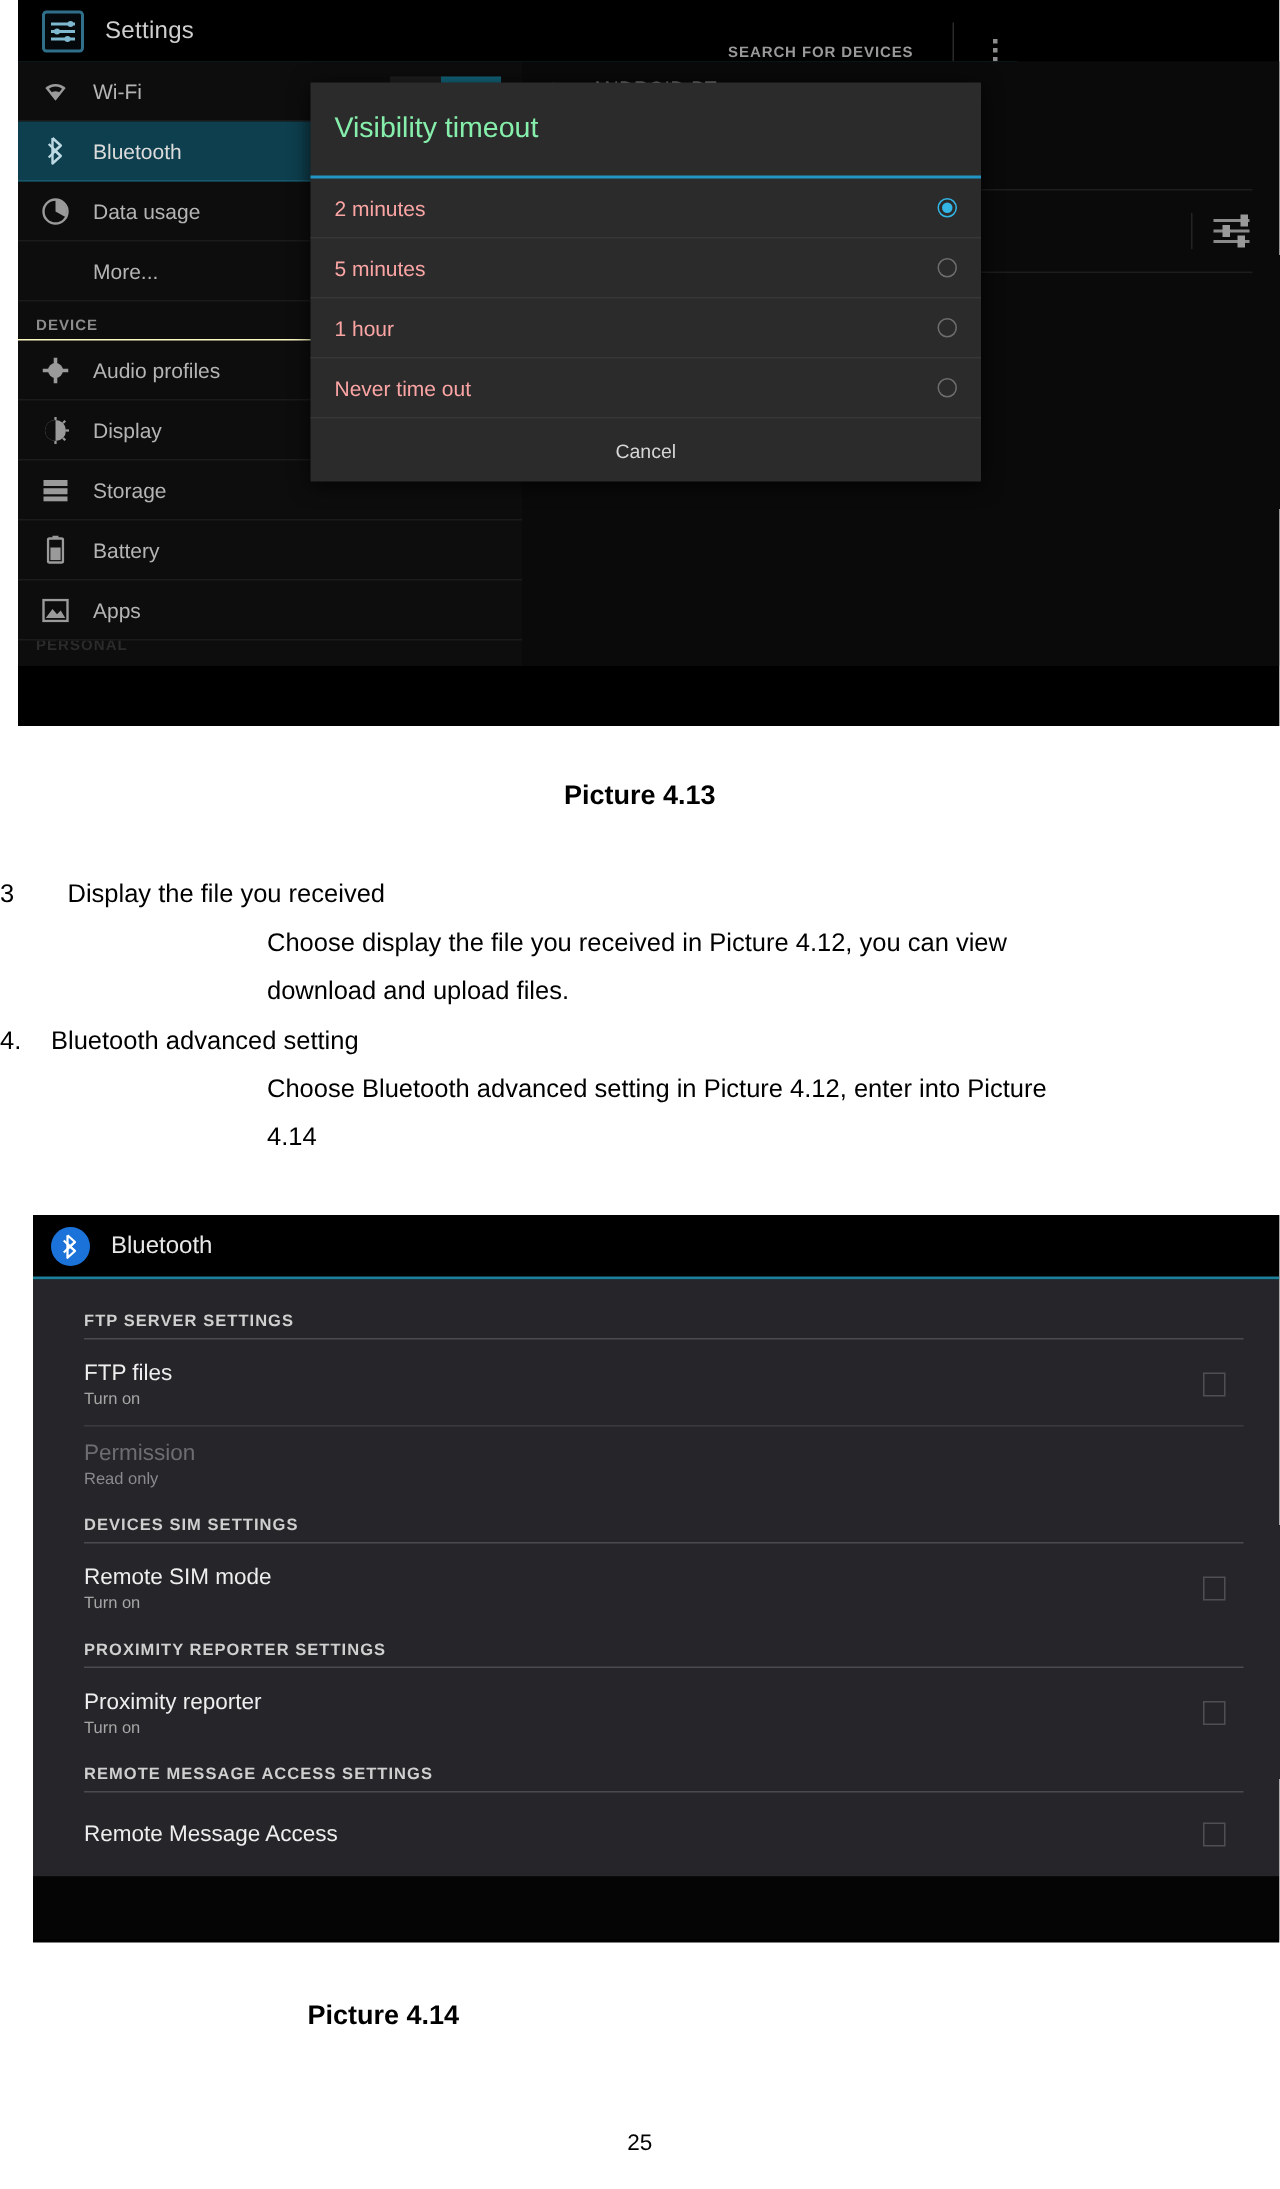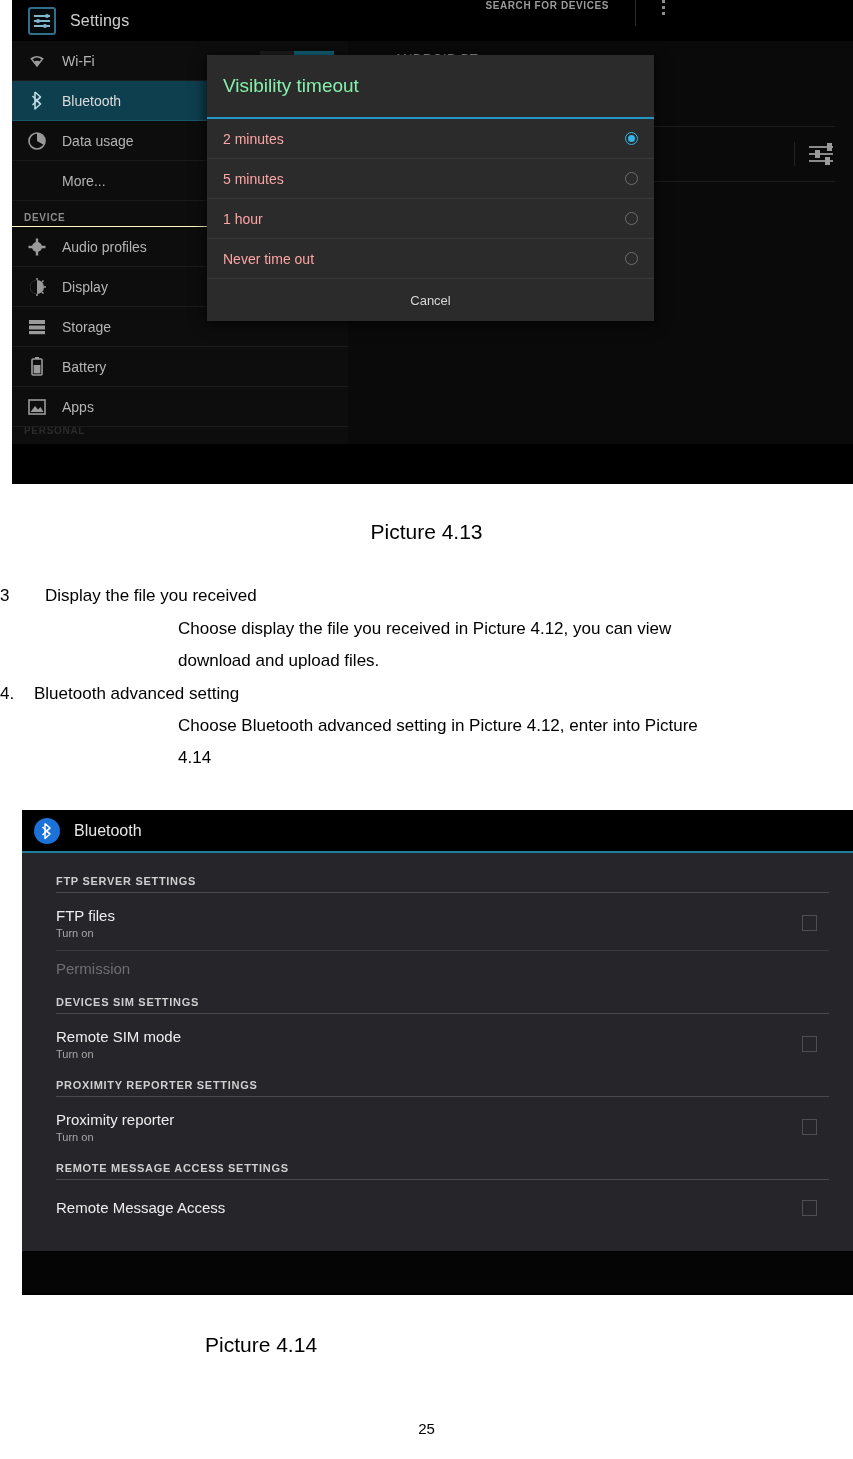--- a/index.html
+++ b/index.html
@@ -72,21 +72,21 @@
   .app-icon .kn:nth-child(6) { top: 15px; right: 7px; }
   .app-title {
     margin-left: 14px;
     color: #cfcfcf;
     font-size: 16px;
     letter-spacing: .2px;
   }
   .ab-right {
     margin-left: auto;
     display: flex;
-    align-items: flex-start;
+    align-items: flex-end;
     height: 100%;
     gap: 12px;
   }
   .search-devices {
     color: #9a9a9a;
     font-size: 10px;
     font-weight: bold;
     letter-spacing: .6px;
     padding-right: 14px;
   }
@@ -286,22 +286,22 @@
     justify-content: center;
     color: #d6d6d6;
     font-size: 13px;
   }
 
   
   .caption {
     position: absolute;
     width: 853px;
     text-align: center;
-    font-size: 21px;
-    font-weight: normal;
+    font-size: 18px;
+    font-weight: bold;
     color: #000;
   }
   #cap413 { top: 520px; }
   #cap414 { top: 1333px; text-align: left; left: 205px; width: auto; }
   .li-num { position: absolute; font-size: 17px; line-height: 32px; }
   .li-txt { position: absolute; font-size: 17px; line-height: 32px; }
   .indent { position: absolute; font-size: 17px; line-height: 32px; }
 
   
   .fig2 {
@@ -597,20 +597,21 @@
     <div class="pref">
       <div class="txt">
         <div class="t1">FTP files</div>
         <div class="t2">Turn on</div>
       </div>
       <div class="cbox"></div>
     </div>
     <div class="pref dim last">
       <div class="txt">
         <div class="t1">Permission</div>
+        <div class="t2">Read only</div>
       </div>
     </div>
 
     <div class="grp-head">DEVICES SIM SETTINGS</div>
     <div class="pref last">
       <div class="txt">
         <div class="t1">Remote SIM mode</div>
         <div class="t2">Turn on</div>
       </div>
       <div class="cbox"></div>

